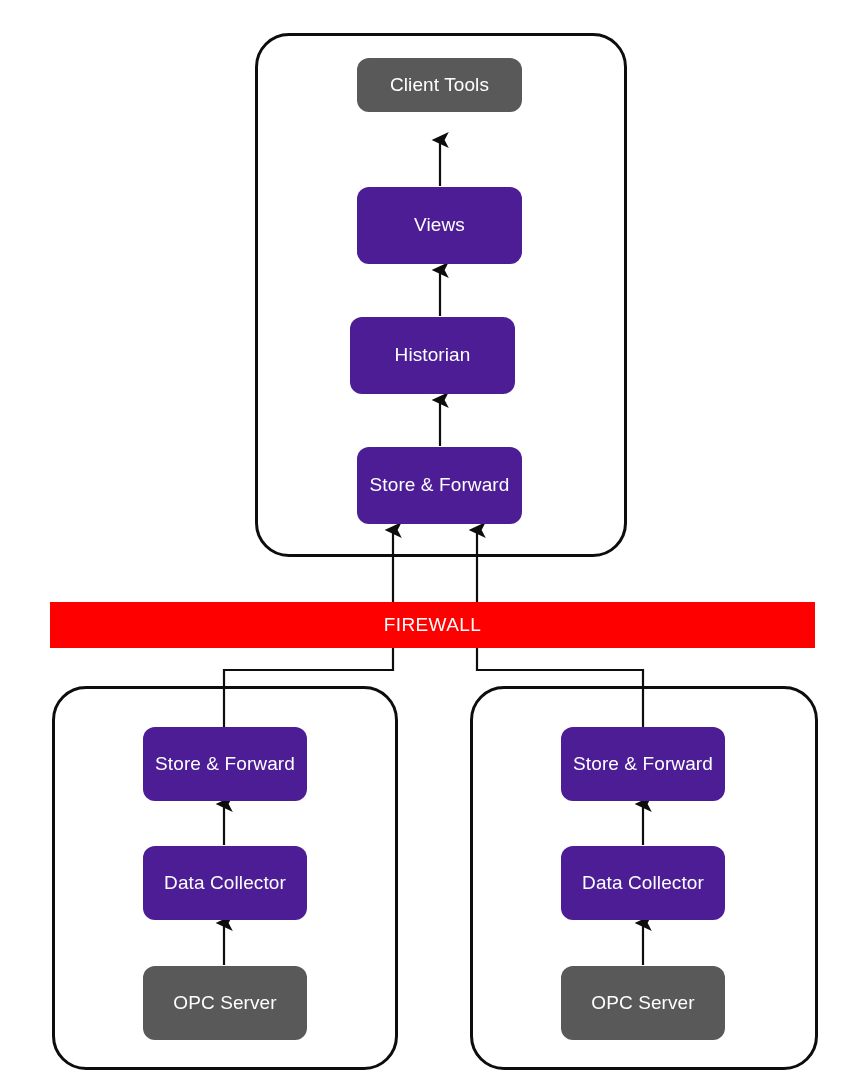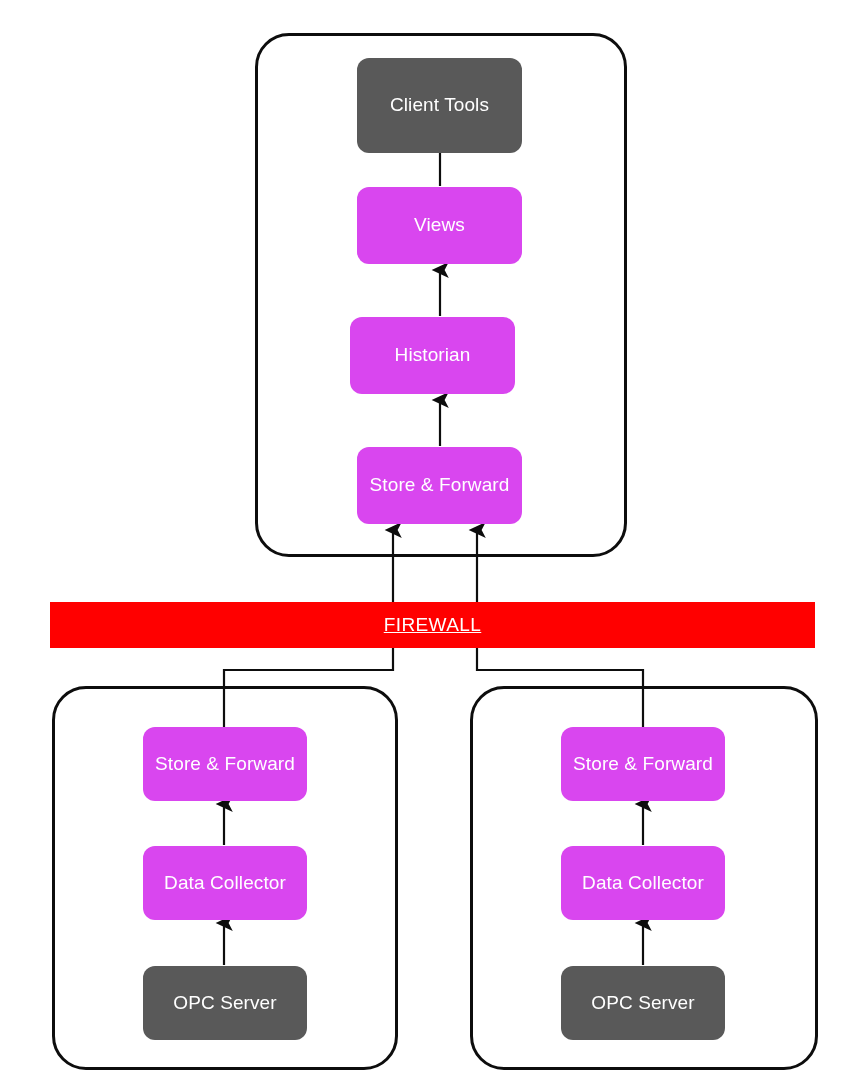--- a/index.html
+++ b/index.html
@@ -31,21 +31,21 @@
     display: flex;
     align-items: center;
     justify-content: center;
     color: #ffffff;
     font-size: 19px;
     letter-spacing: 0.1px;
     text-align: center;
     line-height: 1.1;
     font-family: "Liberation Sans", sans-serif;
   }
-  .node.blue   { background: #d946ef; }
+  .node.blue   { background: #4c1d95; }
   .node.gray   { background: #595959; }
 
   .firewall {
     position: absolute;
     background: #FF0000;
     display: flex;
     align-items: center;
     justify-content: center;
     color: #ffffff;
     font-size: 19px;
@@ -54,21 +54,21 @@
   }
   .svg-layer {
     position: absolute;
     left: 0;
     top: 0;
     width: 846px;
     height: 1086px;
     pointer-events: none;
   }
   .svg-layer.under { z-index: 1; }
-  .fwlayer { z-index: 3; text-decoration: underline; }
+  .fwlayer { z-index: 3; }
   .nodelayer { z-index: 4; }
   .zonelayer { z-index: 2; }
 </style>
 </head>
 <body>
 
 <div id="canvas">
 
   <svg class="svg-layer under" viewBox="0 0 846 1086">
     <defs>
@@ -97,21 +97,21 @@
   <div class="zone zonelayer" style="left:255px; top:33px; width:372px; height:524px;"></div>
 
   <div class="zone zonelayer" style="left:52px; top:686px; width:346px; height:384px;"></div>
 
   <div class="zone zonelayer" style="left:470px; top:686px; width:348px; height:384px;"></div>
 
   <div class="firewall fwlayer" style="left:50px; top:602px; width:765px; height:46px;">
     <span>FIREWALL</span>
   </div>
 
-  <div class="node gray nodelayer" style="left:357px; top:58px; width:165px; height:95px;">
+  <div class="node gray nodelayer" style="left:357px; top:58px; width:165px; height:54px;">
     <span>Client Tools</span>
   </div>
 
   <div class="node blue nodelayer" style="left:357px; top:187px; width:165px; height:77px;">
     <span>Views</span>
   </div>
 
   <div class="node blue nodelayer" style="left:350px; top:317px; width:165px; height:77px;">
     <span>Historian</span>
   </div>

